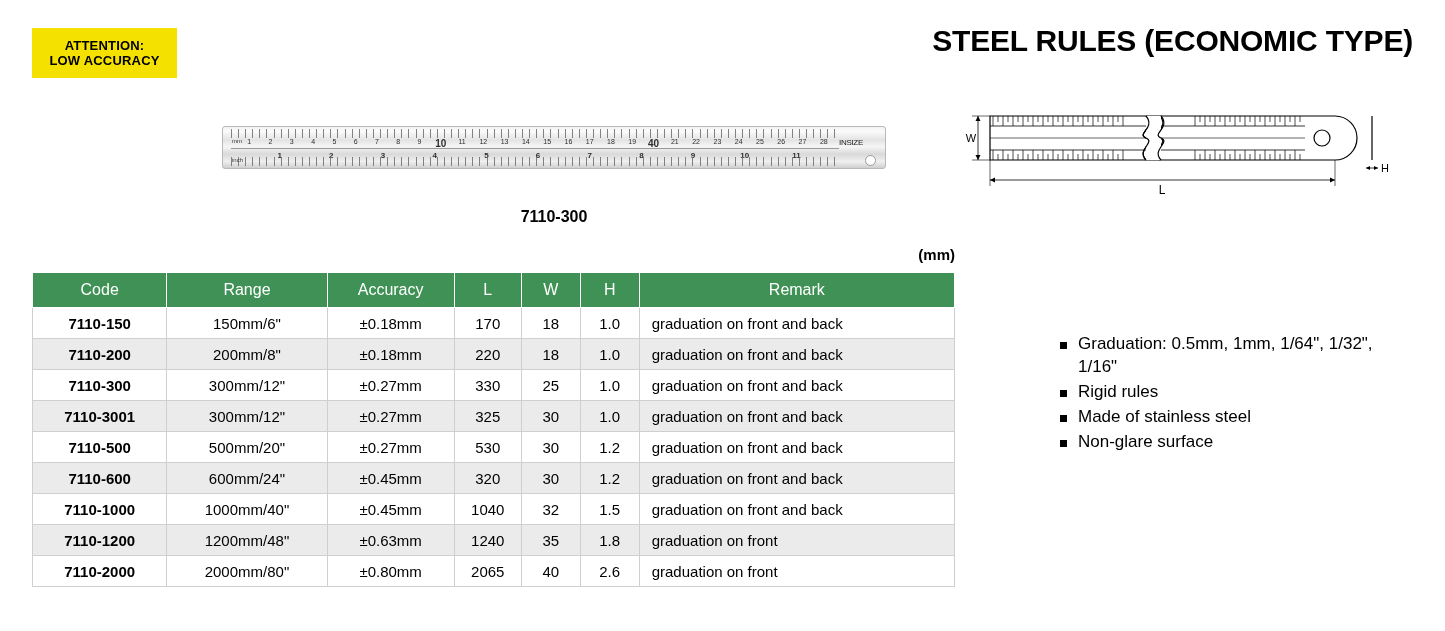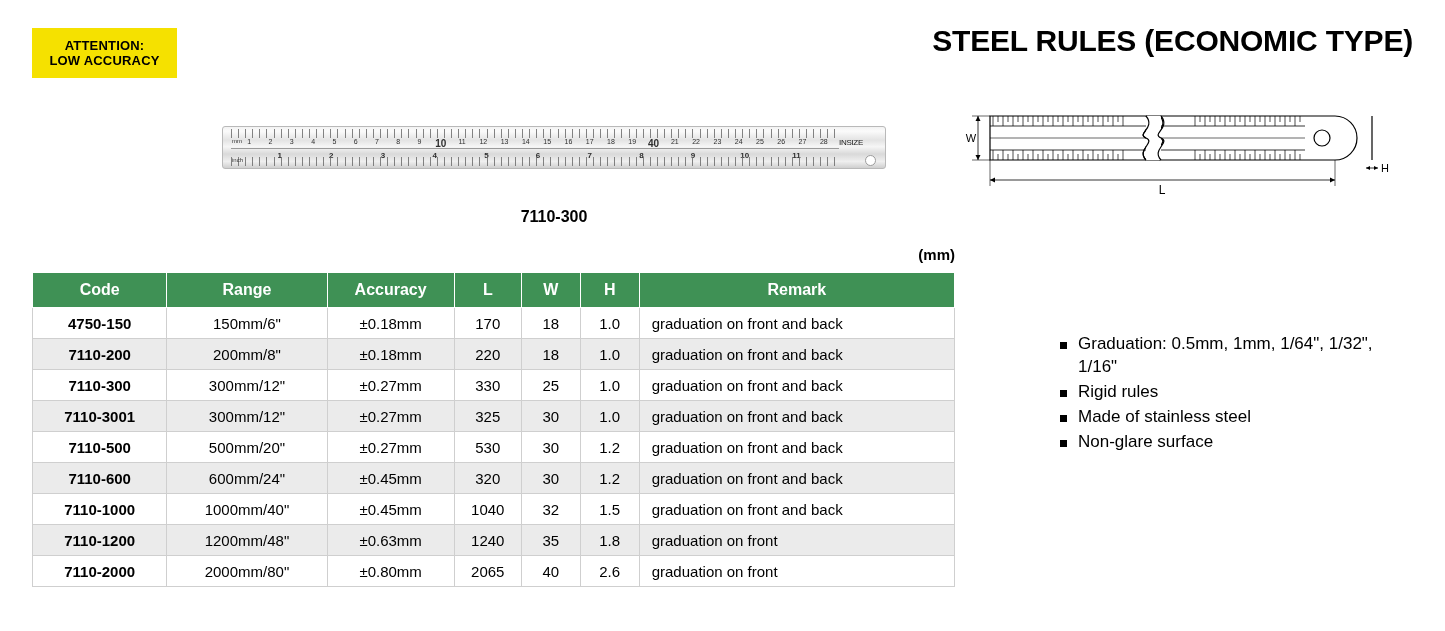--- a/index.html
+++ b/index.html
@@ -178,21 +178,21 @@
     position: absolute;
     left: 32px;
     top: 272px;
     border-collapse: collapse;
     width: 923px;
     font-size: 15px;
   }
   #spec-table th {
     background: #3f9155;
     color: #ffffff;
-    font-weight: bold;
+    font-weight: normal;
     font-size: 16px;
     height: 32px;
     border: 1px solid #ffffff;
     text-align: center;
   }
   #spec-table td {
     height: 28px;
     border: 1px solid #cfcfcf;
     text-align: center;
     white-space: nowrap;
@@ -461,21 +461,21 @@
       <th>Range</th>
       <th>Accuracy</th>
       <th>L</th>
       <th>W</th>
       <th>H</th>
       <th>Remark</th>
     </tr>
   </thead>
   <tbody>
     <tr>
-      <td class="code">4750-150</td>
+      <td class="code">7110-150</td>
       <td>150mm/6"</td>
       <td>±0.18mm</td>
       <td>170</td>
       <td>18</td>
       <td>1.0</td>
       <td class="remark">graduation on front and back</td>
     </tr>
     <tr>
       <td class="code">7110-200</td>
       <td>200mm/8"</td>

